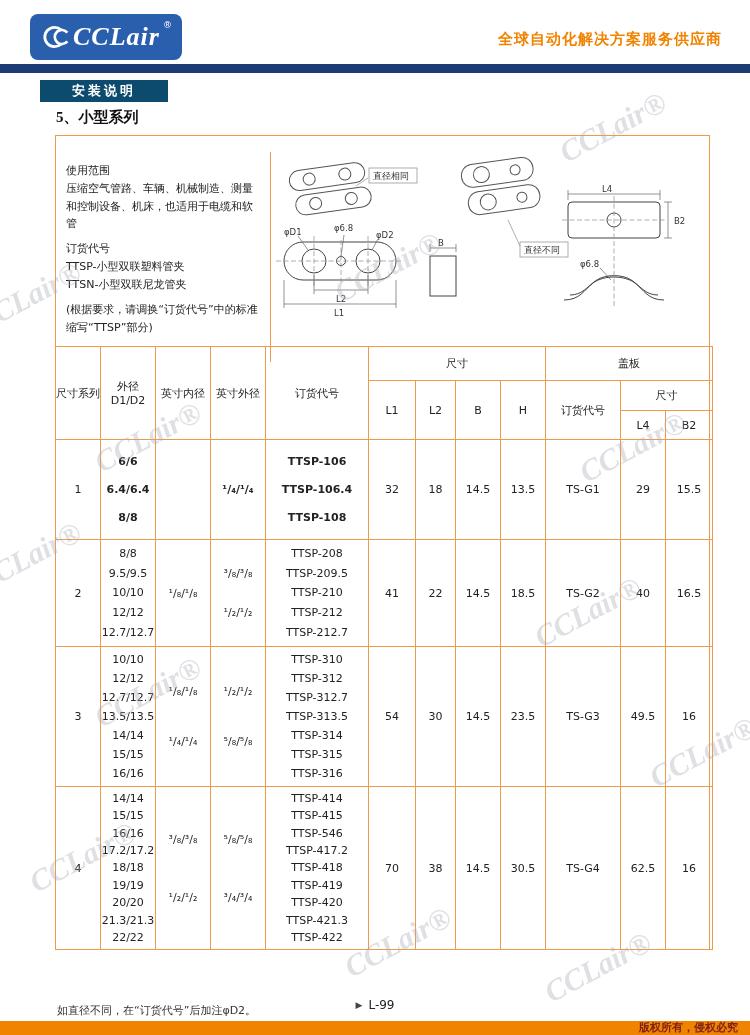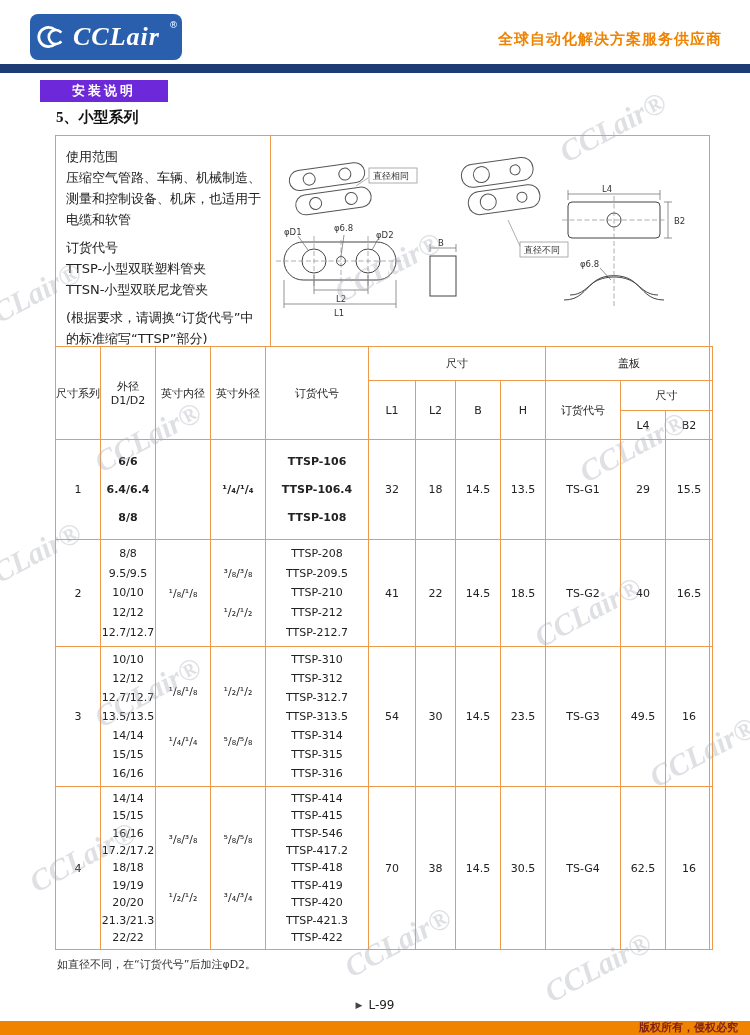--- a/index.html
+++ b/index.html
@@ -5,37 +5,37 @@
   * { margin:0; padding:0; box-sizing:border-box; }
   html,body { width:750px; height:1035px; }
   body {
     position:relative; background:#ffffff; overflow:hidden;
     font-family:"DejaVu Sans","Liberation Sans",sans-serif; color:#222;
   }
   
   .top-header { position:absolute; top:13px; left:30px; right:28px; height:48px;
     display:flex; justify-content:space-between; align-items:center; }
   .logo { width:152px; height:46px; background:#2a5fae; border-radius:8px;
-    display:flex; align-items:center; justify-content:center; gap:9px; }
+    display:flex; align-items:center; justify-content:center; gap:3px; }
   .logo-text { color:#fff; font-family:"Liberation Serif","DejaVu Serif",serif;
     font-style:italic; font-weight:bold; font-size:26px; letter-spacing:1px; }
   .logo-reg { color:#fff; font-size:9px; align-self:flex-start; margin-top:6px; }
   .tagline { color:#f08300; font-weight:bold; font-size:15px; margin-top:4px; letter-spacing:1px; }
   .navy-bar { position:absolute; top:64px; left:0; width:750px; height:9px; background:#1d3c74; }
   .section-bar { position:absolute; top:80px; left:40px; width:128px; height:22px;
-    background:#6d28d9; color:#fff; font-size:13px; font-weight:bold;
+    background:#0c4a6e; color:#fff; font-size:13px; font-weight:bold;
     display:flex; align-items:center; justify-content:center; letter-spacing:3px; }
   .page-title { position:absolute; top:108px; left:56px; font-size:15px; font-weight:bold; color:#111;font-family:Liberation Serif, serif; }
 
   
   .main-box { position:absolute; left:55px; top:135px; width:655px; height:815px;
     border:1px solid #ee9a4c; }
-  .info-panel { position:absolute; left:0; top:0; width:215px; height:210px;
+  .info-panel { position:absolute; left:0; top:16px; width:215px; height:210px;
     border-right:1px solid #ee9a4c; padding:10px 8px 6px 10px;
-    font-size:13px; line-height:1.62; color:#222; }
+    font-size:11px; line-height:1.62; color:#222; }
   .info-panel p { margin:0; }
   .info-panel .gap { margin-top:7px; }
   .diagram-panel { position:absolute; left:216px; top:0; width:439px; height:210px; }
 
   
   .spec-table { position:absolute; left:-1px; top:210px; width:657px;
     border-collapse:collapse; table-layout:fixed; }
   .spec-table th, .spec-table td {
     border:1px solid #ee9a4c; font-weight:normal; font-size:11px;
     text-align:center; vertical-align:middle; padding:0; color:#222; overflow:hidden; }
@@ -47,21 +47,21 @@
   .r3 td { height:140px; }
   .r4 td { height:163px; }
   .stack-inner { display:flex; flex-direction:column; justify-content:space-evenly;
     align-items:center; width:100%; }
   .r1 .stack-inner { height:98px;font-weight:bold; }
   .r2 .stack-inner { height:105px; }
   .r3 .stack-inner { height:138px; }
   .r4 .stack-inner { height:161px; }
 
   
-  .footnote { position:absolute; left:57px; top:957px; font-size:11px; color:#333; }
+  .footnote { position:absolute; left:57px; top:1003px; font-size:11px; color:#333; }
   .page-line { position:absolute; top:997px; left:0; width:750px; height:16px;
     display:flex; justify-content:center; align-items:center; gap:6px; }
   .page-marker { font-size:9px; color:#444; }
   .page-number { font-size:12px; color:#222; }
   .bottom-bar { position:absolute; left:0; top:1021px; width:750px; height:14px;
     background:#f08300; display:flex; justify-content:flex-end; align-items:center;
     padding-right:12px; }
   .copyright { font-size:11px; font-weight:bold; color:#7e2217; line-height:14px; }
 
   

